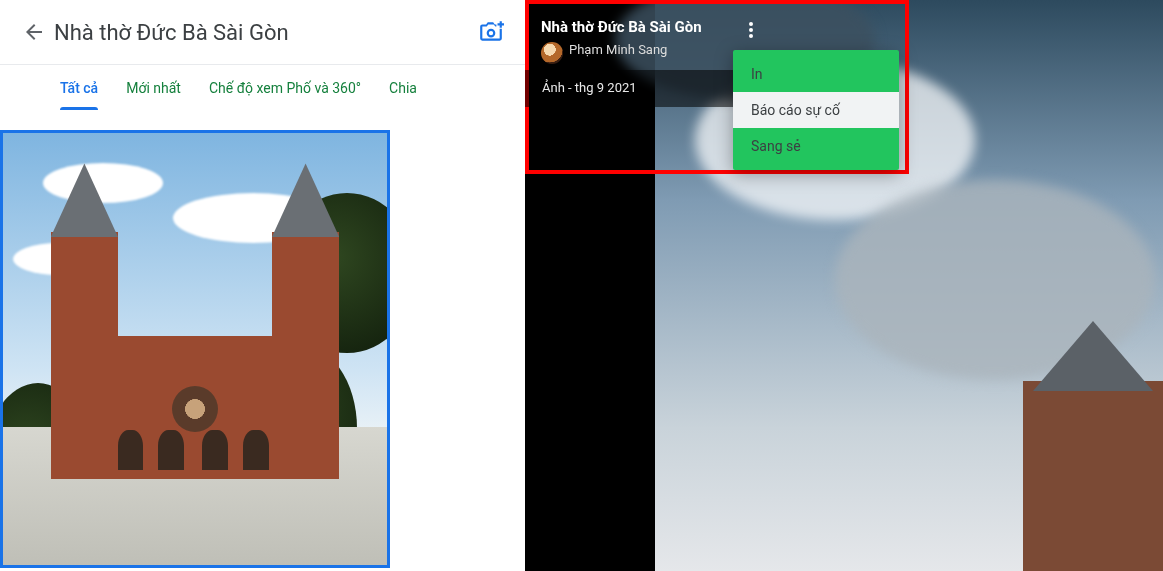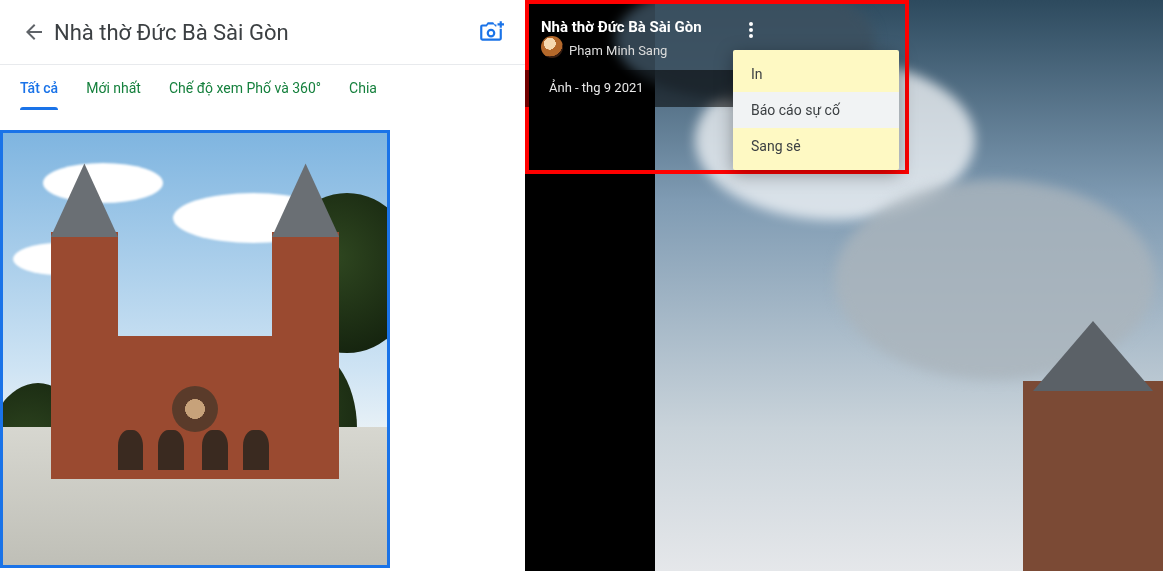--- a/index.html
+++ b/index.html
@@ -4,21 +4,21 @@
 <style>
   html,body{margin:0;padding:0;font-family:Roboto,Arial,sans-serif;background:#fff;}
   .stage{position:relative;width:1163px;height:571px;overflow:hidden;}
   
   .left{position:absolute;left:0;top:0;width:525px;height:571px;background:#fff;}
   .hdr{display:flex;align-items:center;height:64px;padding:0 14px;}
   .back{width:40px;height:40px;border-radius:50%;display:flex;align-items:center;justify-content:center;color:#5f6368;cursor:pointer;}
   .title{flex:1;font-size:22px;color:#3c4043;}
   .cam{width:40px;height:40px;display:flex;align-items:center;justify-content:center;color:#1a73e8;cursor:pointer;}
   .hr{height:1px;background:#e8eaed;}
-  .tabs{display:flex;align-items:center;height:48px;padding:0 0 0 20px;overflow:hidden;white-space:nowrap;}
+  .tabs{display:flex;align-items:center;height:48px;padding:0 0 0 20px;overflow:hidden;white-space:nowrap;margin-left:40px;}
   .tab{font-size:14px;color:#15803d;margin-right:28px;padding:12px 0 14px 0;cursor:pointer;}
   .tab.active{color:#1a73e8;font-weight:500;position:relative;}
   .tab.active::after{content:"";position:absolute;left:0;right:0;bottom:0;height:3px;background:#1a73e8;border-radius:3px 3px 0 0;}
   .thumb{position:absolute;left:0;top:130px;width:390px;height:438px;border:3px solid #1a73e8;box-sizing:border-box;overflow:hidden;cursor:pointer;}
   
   .sky{position:absolute;inset:0;background:linear-gradient(180deg,#7fb5e0 0%,#cfe4f4 55%,#eaf2f7 70%);}
   .cloud{position:absolute;background:#fff;border-radius:50%;filter:blur(1px);}
   .ground{position:absolute;left:0;right:0;bottom:0;height:32%;background:linear-gradient(180deg,#d7d7d0 0%,#bfbfb7 100%);}
   .building{position:absolute;left:10%;bottom:20%;width:80%;height:60%;}
   .body{position:absolute;left:20%;bottom:0;width:60%;height:55%;background:#9a4a30;}
@@ -30,25 +30,25 @@
   .tree{position:absolute;background:radial-gradient(circle at 40% 40%,#2f4720,#0e1a0a);border-radius:50%;}
   
   .right{position:absolute;left:525px;top:0;right:0;bottom:0;background:#000;}
   .rsky{position:absolute;left:130px;top:0;right:0;bottom:0;background:linear-gradient(180deg,#2d4a5e 0%,#7f9bb3 35%,#c9d3da 75%,#e5e7ea 100%);}
   .rcloud{position:absolute;background:rgba(255,255,255,.7);border-radius:50%;filter:blur(6px);}
   .rtower{position:absolute;right:0;bottom:0;width:140px;height:190px;background:#7b4a35;}
   .rtower .rf{position:absolute;top:-60px;left:10px;width:120px;height:70px;background:#5b6167;clip-path:polygon(50% 0,100% 100%,0 100%);}
   .hilite{position:absolute;left:0;top:0;width:384px;height:174px;border:4px solid #ff0000;box-sizing:border-box;pointer-events:none;}
   .info{position:absolute;left:16px;top:18px;width:190px;color:#fff;}
   .info .t1{font-size:15px;font-weight:700;}
-  .info .by{display:flex;align-items:flex-end;font-size:13px;color:#ddd;}
+  .info .by{display:flex;align-items:flex-start;margin-top:6px;font-size:13px;color:#ddd;}
   .avatar{width:22px;height:22px;border-radius:50%;margin-right:6px;background:radial-gradient(circle at 40% 35%,#f6d9b0 0 30%,#b4682a 31% 65%,#3a1f12 66% 100%);}
   .dots{position:absolute;left:214px;top:18px;width:24px;height:24px;color:#fff;cursor:pointer;display:flex;align-items:center;justify-content:center;}
-  .metabar{position:absolute;left:0;top:70px;width:208px;background:rgba(0,0,0,.55);color:#e8e8e8;font-size:13px;padding:10px 24px 12px;}
-  .menu{position:absolute;left:208px;top:50px;width:166px;background:#fef9c3;border-radius:2px;box-shadow:0 4px 18px rgba(0,0,0,.35);padding:6px 0;}
+  .metabar{position:absolute;left:0;top:70px;width:208px;background:rgba(0,0,0,.55);color:#e8e8e8;font-size:13px;padding:10px 17px 12px;}
+  .menu{position:absolute;left:208px;top:50px;width:166px;background:#22c55e;border-radius:2px;box-shadow:0 4px 18px rgba(0,0,0,.35);padding:6px 0;}
   .mi{font-size:14px;color:#3c4043;padding:10px 18px;cursor:pointer;}
   .mi.hover{background:#f1f3f4;}
   svg{display:block}
 </style>
 </head>
 <body>
 
 <div class="stage">
 
   <div class="left">

